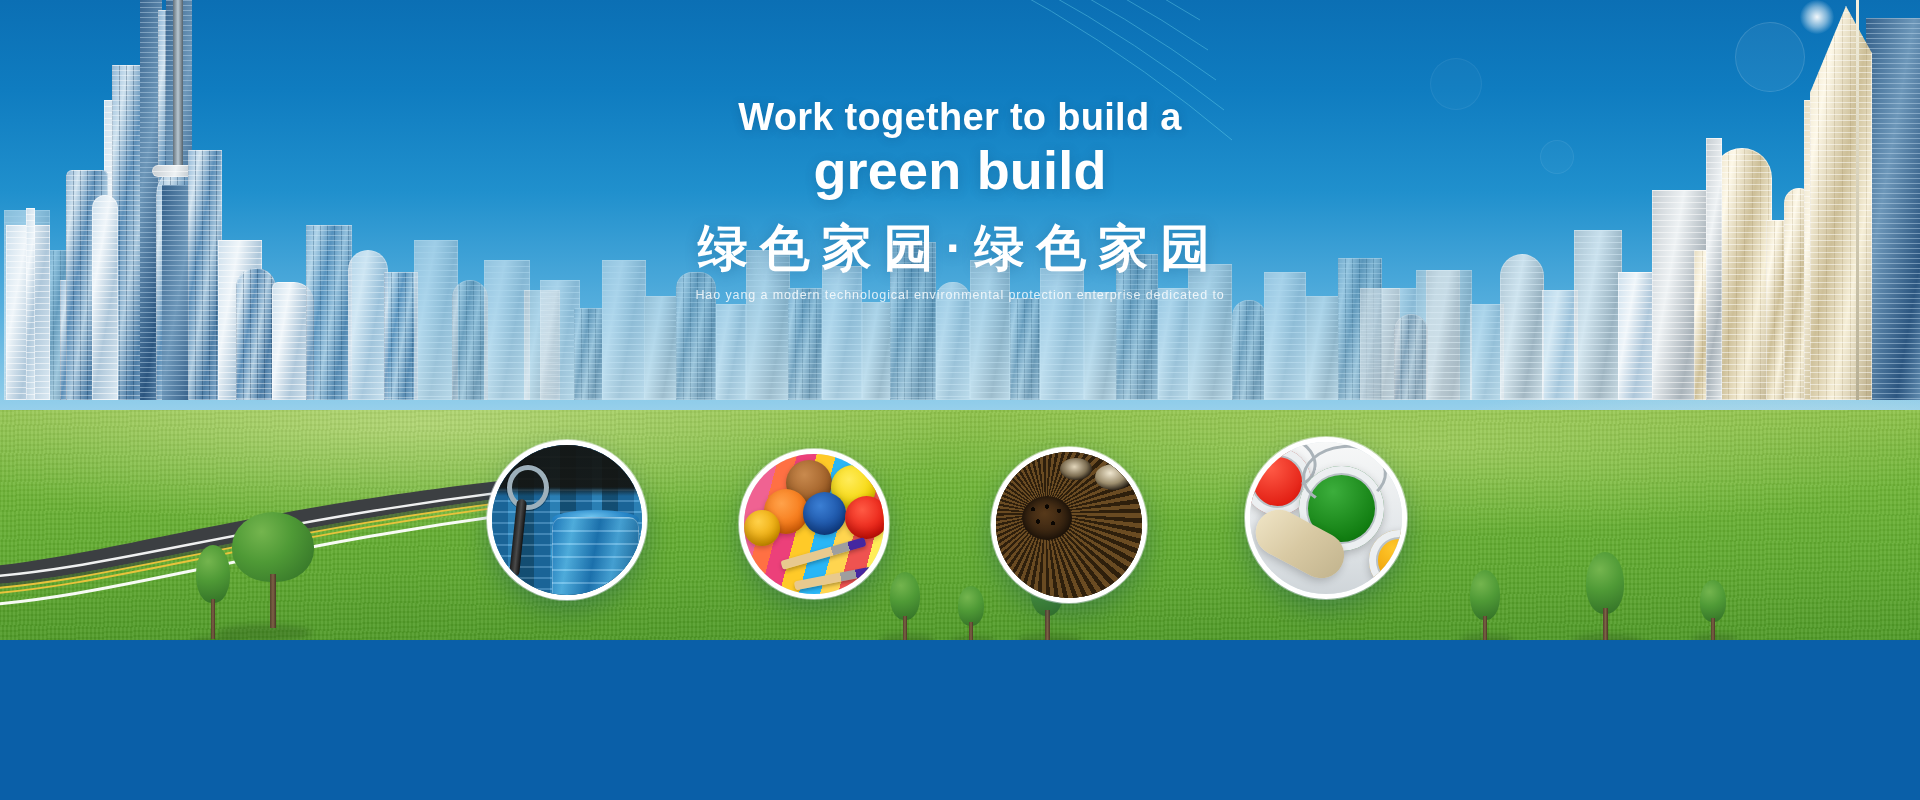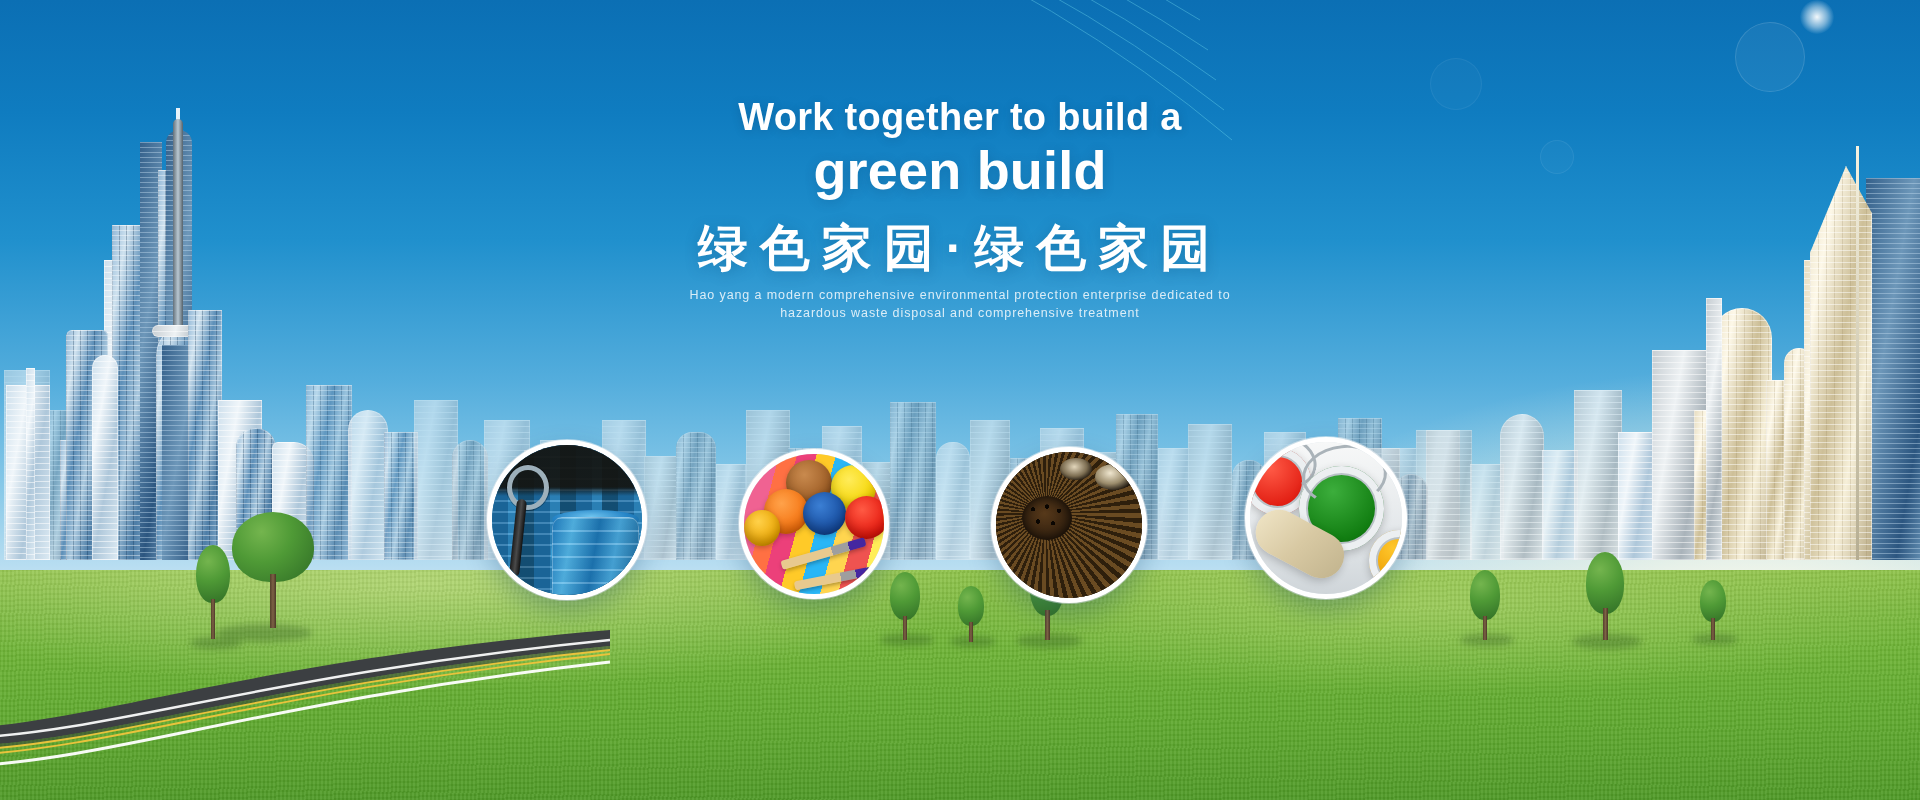--- a/index.html
+++ b/index.html
@@ -1,20 +1,20 @@
 <!DOCTYPE html>
 <html><head>
 <meta charset="utf-8">
 <style>
   * { margin:0; padding:0; box-sizing:border-box; }
   html,body { width:1920px; height:800px; overflow:hidden; background:#0a5fa8; }
   body { font-family:"Liberation Sans", sans-serif; }
 
   #banner {
-    position:relative; width:1920px; height:800px; overflow:hidden;
+    position:relative; width:1920px; height:640px; overflow:hidden;
     background:
       radial-gradient(ellipse 900px 420px at 1760px 620px, rgba(255,252,235,0.95) 0%, rgba(255,250,225,0.55) 22%, rgba(255,255,255,0) 60%),
       linear-gradient(to bottom, #0b6fb4 0%, #0f7cc0 14%, #2090cd 30%, #55aedd 48%, #8ccbe9 62%, #bee0f2 72%, #dcecf7 80%, #eaf3f9 86%, #f4f8fb 92%);
   }
 
   
   .bokeh { position:absolute; border-radius:50%; pointer-events:none; }
   .bokeh.ring { background:rgba(255,255,255,0.055); box-shadow:inset 0 0 0 1px rgba(255,255,255,0.13); }
   .bokeh.glow { background:radial-gradient(circle, rgba(255,255,255,0.95) 0%, rgba(255,255,255,0.45) 42%, rgba(255,255,255,0) 72%); }
 
@@ -391,22 +391,21 @@
     <div class="shadow" style="left:-8px;top:54px;width:46px;height:11px;"></div>
     <div class="crown" style="width:26px;height:42px;"></div>
     <div class="trunk" style="left:11px;top:38px;width:4px;height:22px;"></div>
   </div>
 
   <div id="copy">
     <div id="t-en1">Work together to build a</div>
     <div id="t-en2">green build</div>
     <div id="t-cn">绿色家园·绿色家园</div>
     <div id="t-sub-en">
-      <div>Hao yang a modern comprehensive environmental protection enterprise dedicated to</div>
-      <div>hazardous waste disposal and comprehensive treatment</div>
+      <div>Hao yang a modern technological environmental protection enterprise dedicated to</div>
     </div>
   </div>
 
   <div class="circ" style="left:487px;top:440px;width:160px;height:160px;">
     <div class="ph ph-drums">
       <div class="hook"></div>
       <div class="hose"></div>
       <div class="lid"></div>
       <div class="big"></div>
     </div>

